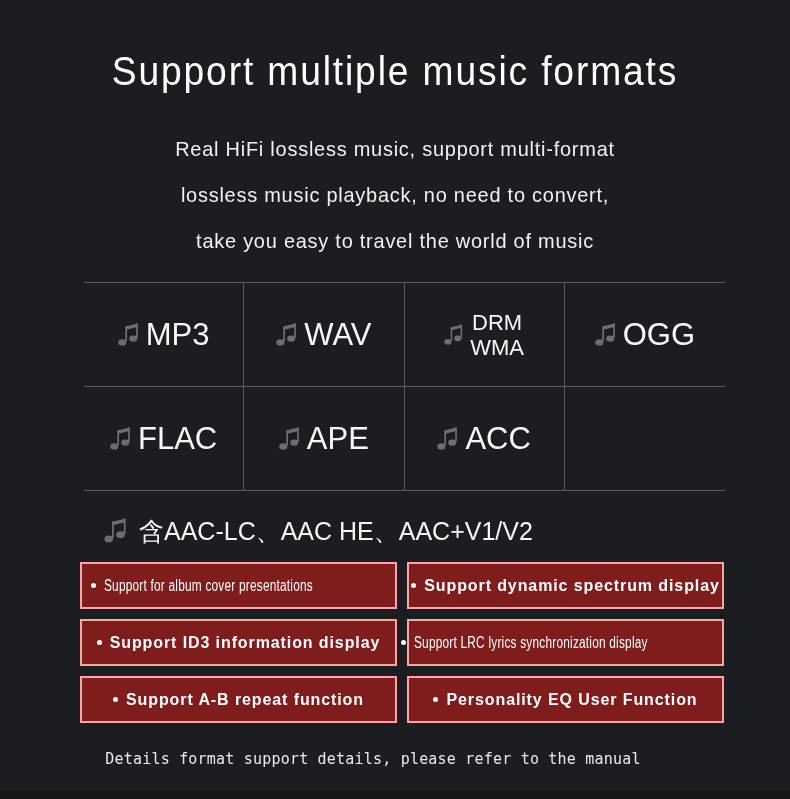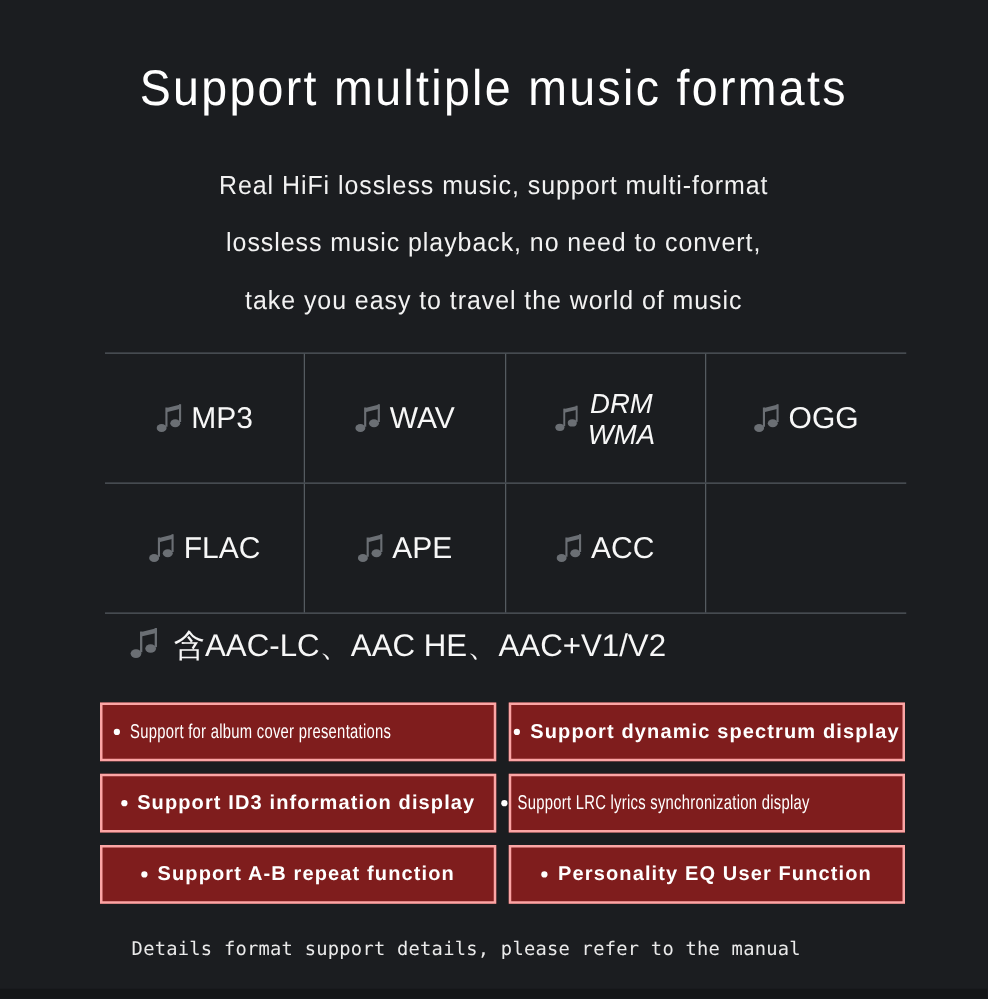--- a/index.html
+++ b/index.html
@@ -98,43 +98,43 @@
     line-height: 1;
     margin-right: 6px;
     display: inline-block;
     position: relative;
     top: 1px;
   }
   .note svg { display: block; }
 
   .fmt {
     font-family: "Liberation Sans", sans-serif;
-    font-size: 24px;
+    font-size: 31px;
     line-height: 1;
     color: #f7f7f7;
     letter-spacing: 0px;
     font-weight: 400;
   }
   .fmt-two {
     font-family: "Liberation Sans", sans-serif;
     font-size: 22px;
     line-height: 25px;
     color: #f7f7f7;
     text-align: center;
     font-weight: 400;
   }
-  .fmt-two span { display: block; font-style: italic; }
+  .fmt-two span { display: block; }
 
   
   .aac-line {
     position: absolute;
     left: 104px;
     top: 502px;
     display: flex;
-    align-items: flex-start;
+    align-items: flex-end;
     height: 44px;
   }
   .aac-line .note {
     font-size: 28px;
     margin-right: 11px;
     top: 0px;
   }
   .aac-text {
     font-family: "Liberation Sans", sans-serif;
     font-size: 25px;

